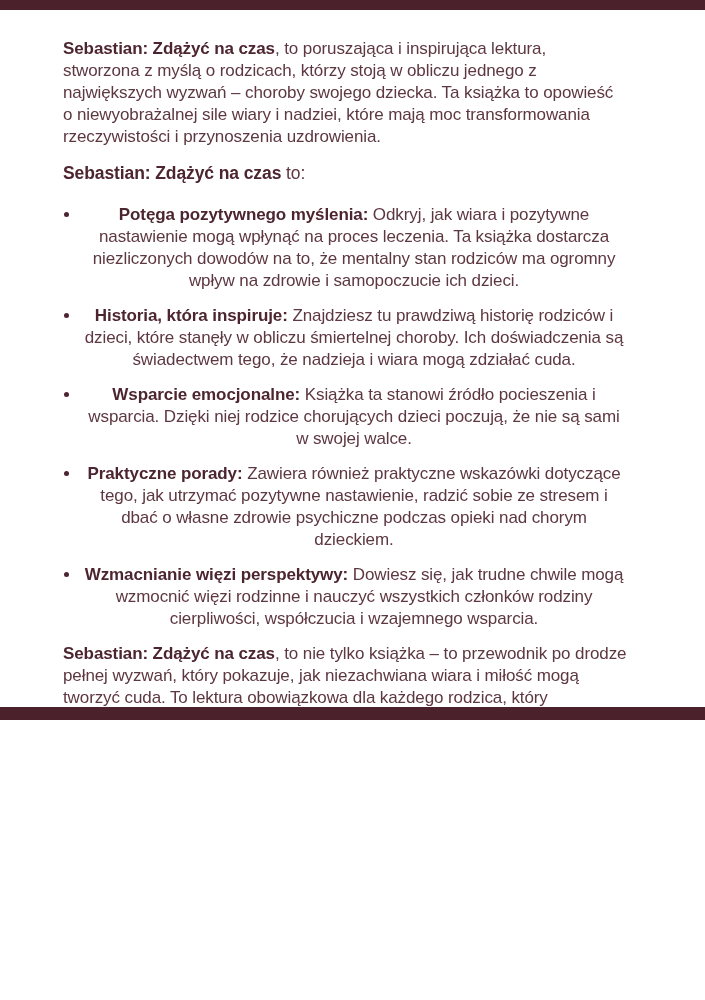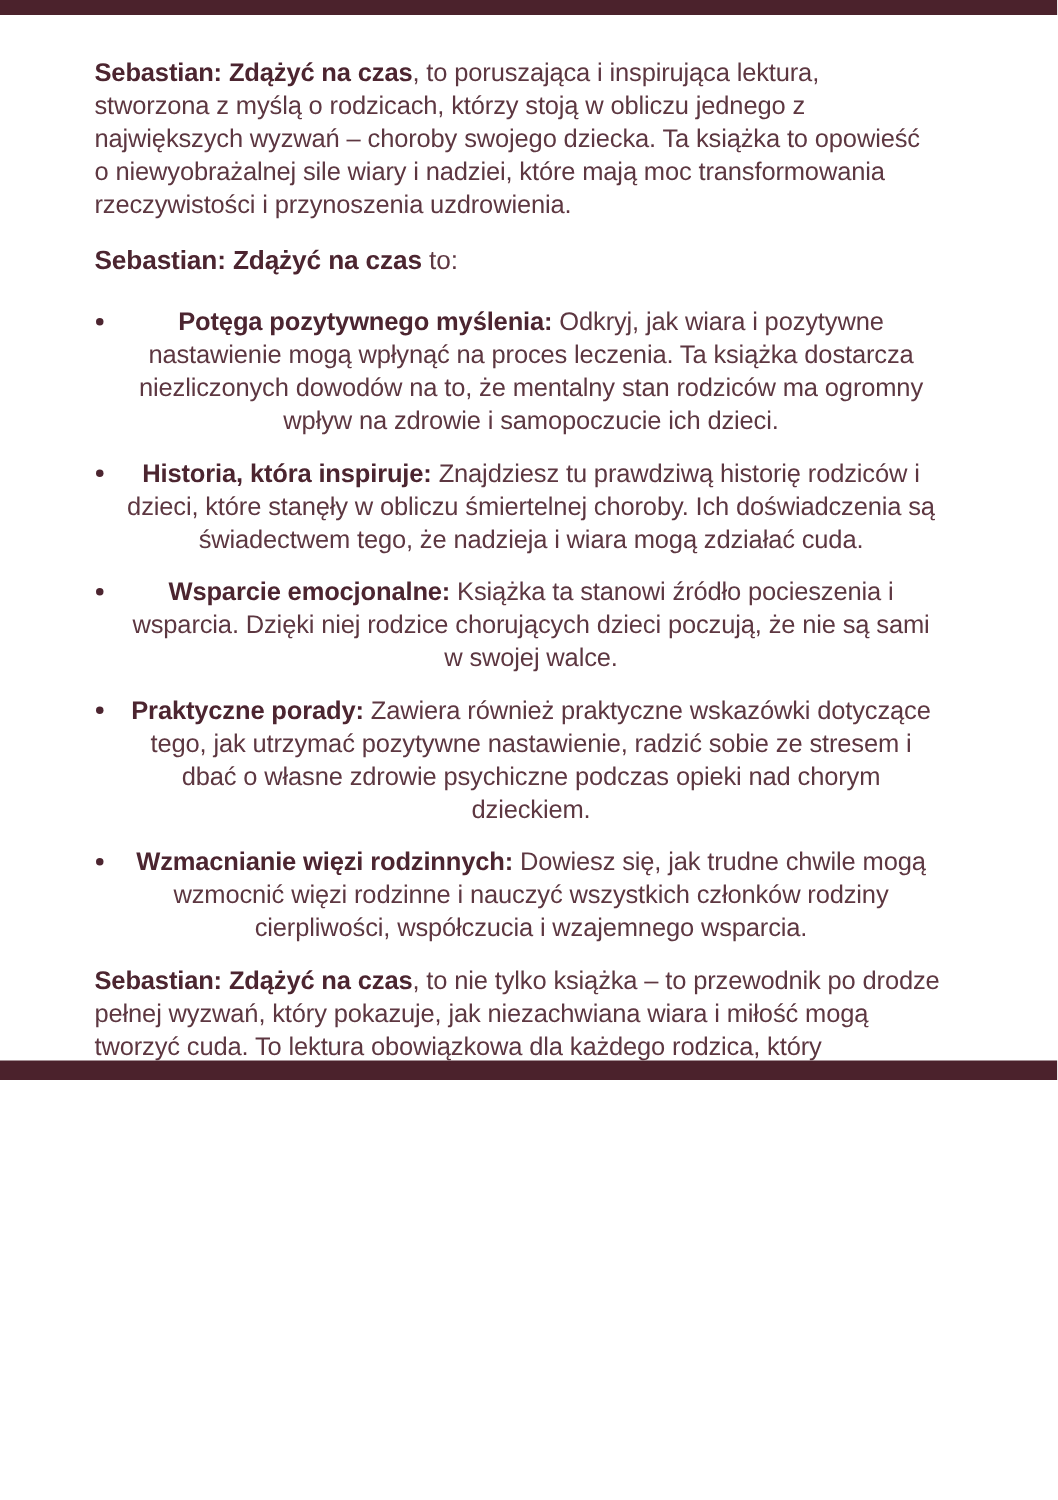--- a/index.html
+++ b/index.html
@@ -90,21 +90,21 @@
 
       <div class="bullet-item">
         <span class="bullet-dot"></span><strong>Wsparcie emocjonalne:</strong><span> Książka ta stanowi źródło pocieszenia i wsparcia. Dzięki niej rodzice chorujących dzieci poczują, że nie są sami w swojej walce.</span>
       </div>
 
       <div class="bullet-item">
         <span class="bullet-dot"></span><strong>Praktyczne porady:</strong><span> Zawiera również praktyczne wskazówki dotyczące tego, jak utrzymać pozytywne nastawienie, radzić sobie ze stresem i dbać o własne zdrowie psychiczne podczas opieki nad chorym dzieckiem.</span>
       </div>
 
       <div class="bullet-item">
-        <span class="bullet-dot"></span><strong>Wzmacnianie więzi rodzinnych:</strong><span> Dowiesz się, jak trudne chwile mogą wzmocnić więzi rodzinne i nauczyć wszystkich członków rodziny cierpliwości, współczucia i wzajemnego wsparcia.</span>
+        <span class="bullet-dot"></span><strong>Wzmacnianie więzi perspektywy:</strong><span> Dowiesz się, jak trudne chwile mogą wzmocnić więzi rodzinne i nauczyć wszystkich członków rodziny cierpliwości, współczucia i wzajemnego wsparcia.</span>
       </div>
 
     </div>
 
     <p class="outro">
       <span class="float-spacer"></span>
       <span class="logo-float">
         <svg class="infinity" width="104" height="50" viewBox="0 0 104 50">
           <path d="M52,25 C40,8 12,8 12,25 C12,42 40,42 52,25 C64,8 92,8 92,25 C92,42 64,42 52,25 Z" fill="none" stroke="#161616" stroke-width="3.2"></path>
           <path d="M52,25 C64,8 92,8 92,25 C92,42 64,42 52,25" fill="none" stroke="#161616" stroke-width="7" stroke-linecap="round"></path>

